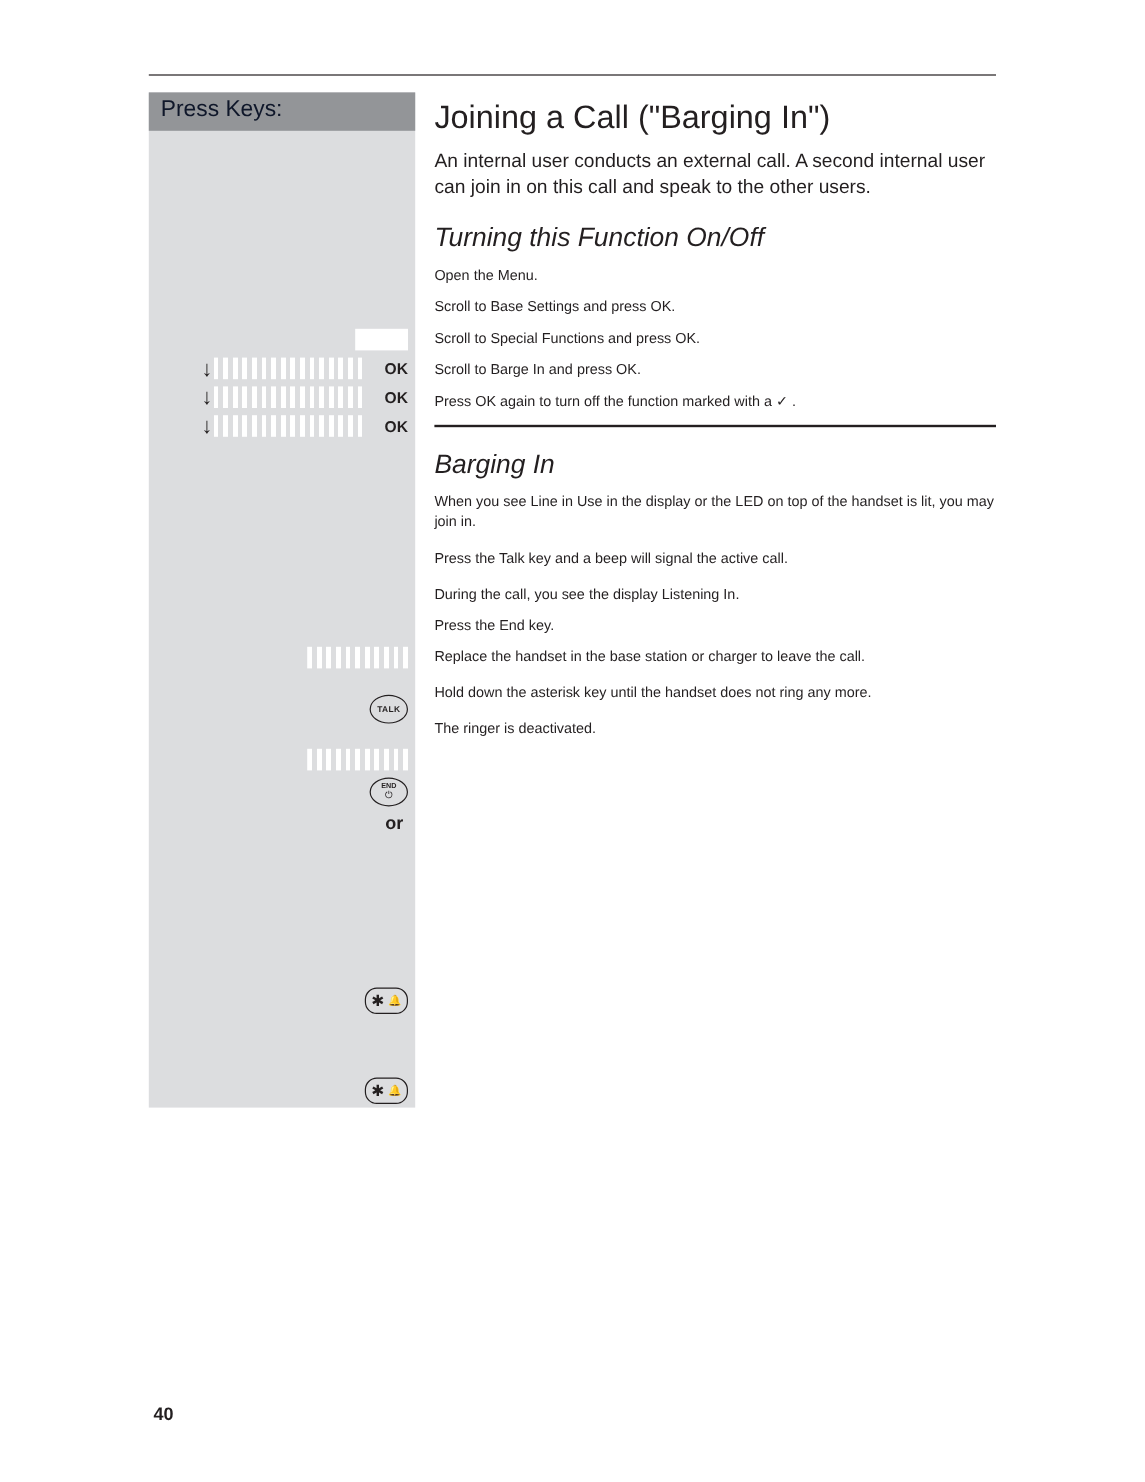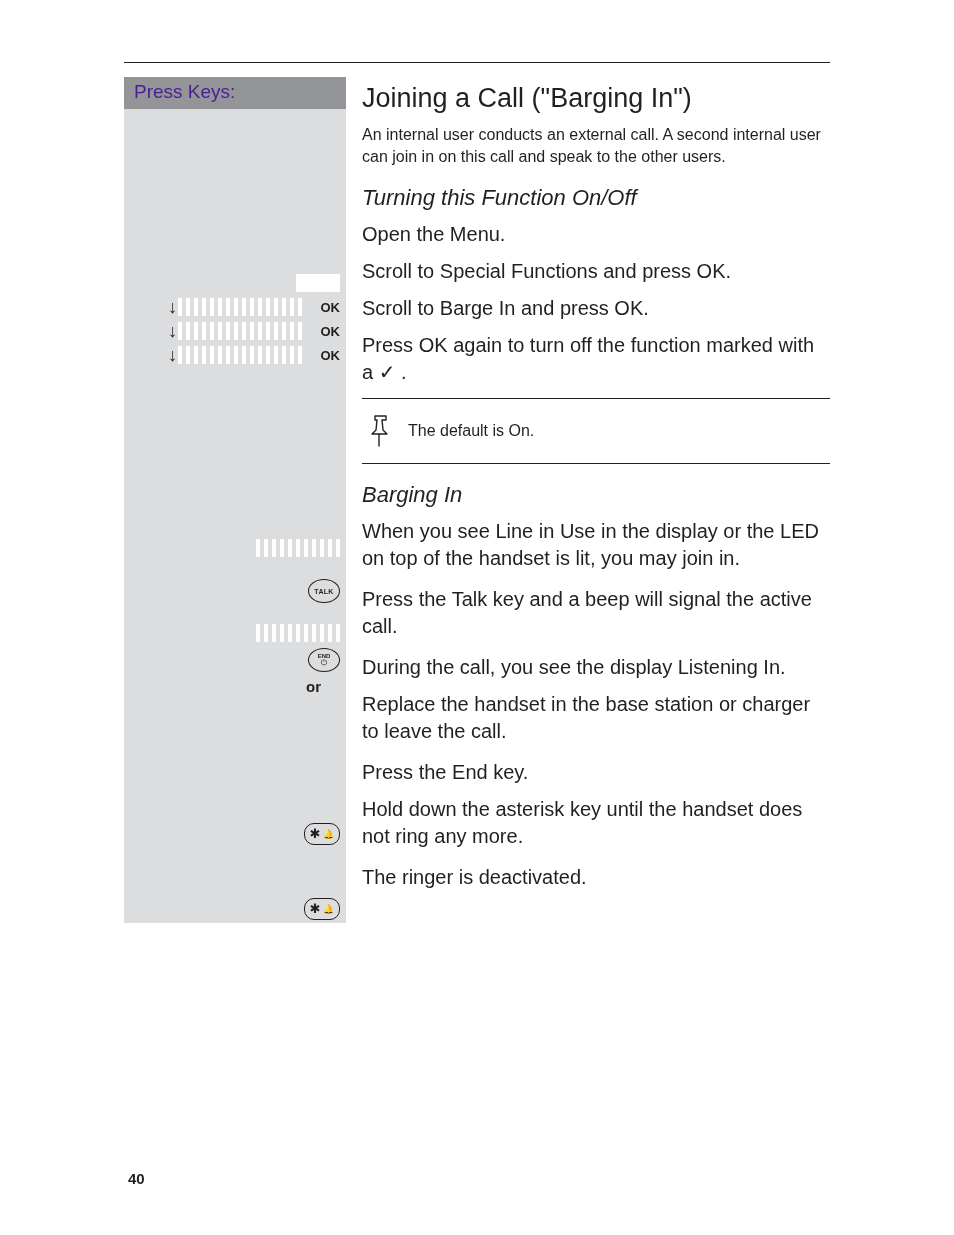--- a/index.html
+++ b/index.html
@@ -2,44 +2,44 @@
 <html><head>
 <meta charset="utf-8">
 <style>
   html,body{margin:0;padding:0;background:#fff;}
   body{width:954px;height:1235px;position:relative;font-family:Arial,Helvetica,sans-serif;color:#231f20;}
   .page{position:absolute;left:124px;top:58px;width:706px;}
   .section-title{font-size:22px;font-weight:400;margin:0 0 8px 0;letter-spacing:.2px;}
   .rule{border:0;border-top:1.4px solid #231f20;margin:4px 0 14px 0;}
   .content{display:flex;}
   .sidebar{width:222px;flex:0 0 222px;background:#dcdddf;display:flex;flex-direction:column;}
-  .sidebar-header{background:#939598;color:#4c1d95;font-size:19px;font-weight:400;padding:4px 10px 6px 10px;}
+  .sidebar-header{background:#939598;color:#0f172a;font-size:19px;font-weight:400;padding:4px 10px 6px 10px;}
   .keycol{flex:1;padding-top:8px;}
   .krow{display:flex;align-items:center;justify-content:flex-end;padding:3px 6px 3px 10px;min-height:22px;box-sizing:border-box;}
   .krow.sp{min-height:30px;}
   .arrow-down{font-size:18px;line-height:1;margin-right:auto;margin-left:34px;}
   .ok{font-size:13px;font-weight:700;margin-left:15px;}
   .blank-menu{width:44px;height:18px;background:#fff;margin-left:auto;}
   .dots{width:124px;height:18px;background:repeating-linear-gradient(90deg,#fff 0 4px,#dcdddf 4px 8px);margin-left:auto;margin-right:4px;}
   .key-oval,.key-rect{border:1.3px solid #231f20;display:inline-flex;align-items:center;justify-content:center;background:#dcdddf;}
   .key-oval{width:30px;height:22px;border-radius:50%/50%;}
   .key-rect{width:34px;height:20px;border-radius:10px;gap:3px;}
   .talk-label{font-size:7px;font-weight:700;letter-spacing:.3px;}
   .end-key{display:flex;flex-direction:column;align-items:center;line-height:1;}
   .end-top{font-size:6px;font-weight:700;}
   .end-bot{font-size:8px;}
   .ast{font-size:13px;line-height:1;margin-top:-1px;}
   .bell{font-size:9px;line-height:1;}
-  .or{font-size:15px;font-weight:700;margin-left:auto;margin-right:19px;}
+  .or{font-size:15px;font-weight:700;margin-left:auto;margin-right:4px;}
   .line-dots{width:84px;height:18px;background:repeating-linear-gradient(90deg,#fff 0 4px,#dcdddf 4px 8px);margin-left:auto;}
   .main{flex:1;padding-left:16px;}
   .h1{font-family:"Arial Narrow","Helvetica Condensed",Arial,sans-serif;font-stretch:condensed;font-size:27px;font-weight:400;margin:6px 0 10px 0;}
   .h2{font-family:"Arial Narrow","Helvetica Condensed",Arial,sans-serif;font-stretch:condensed;font-size:22px;font-weight:400;margin:18px 0 6px 0;font-style:italic;}
   .p{font-size:16px;line-height:1.35;margin:4px 0 8px 0;}
-  .step{font-size:20px;line-height:1.35;margin:0;padding:4px 0 6px 0;}
+  .step{font-size:12px;line-height:1.35;margin:0;padding:4px 0 6px 0;}
   .note-sep{border:0;border-top:1px solid #231f20;margin:6px 0 0 0;}
   .note{display:flex;align-items:center;gap:16px;padding:14px 0 14px 4px;font-size:16px;}
   .note-sep2{border:0;border-top:1px solid #231f20;margin:0 0 4px 0;}
   .check{font-family:Arial;}
   .page-num{position:absolute;left:128px;bottom:48px;font-size:15px;font-weight:700;}
   svg{display:block}
 </style>
 </head>
 <body>
 
@@ -132,44 +132,36 @@
         <div style="flex:1"></div>
       </div>
     </div>
 
     <div class="main">
       <div class="h1">Joining a Call ("Barging In")</div>
       <p class="p">An internal user conducts an external call. A second internal user can join in on this call and speak to the other users.</p>
 
       <div class="h2">Turning this Function On/Off</div>
       <p class="step">Open the Menu.</p>
+      <p class="step">Scroll to Base Settings and press OK.</p>
       <p class="step">Scroll to Special Functions and press OK.</p>
       <p class="step">Scroll to Barge In and press OK.</p>
       <p class="step">
         <span>Press OK again to turn off the function marked with a </span><span class="check">✓</span><span> .</span>
       </p>
 
       <hr class="note-sep">
-      <div class="note">
-        <svg width="26" height="36" viewBox="0 0 26 36">
-          <g fill="none" stroke="#231f20" stroke-width="1.4" stroke-linejoin="round" stroke-linecap="round">
-            <path d="M9 3 L20 3 L20 7 L16 7 L17 17 L21 21 L6 21 L10 17 L11 7 L9 7 Z"></path>
-            <line x1="13" y1="21" x2="13" y2="33"></line>
-          </g>
-        </svg>
-        <span>The default is On.</span>
-      </div>
       <hr class="note-sep2">
 
       <div class="h2">Barging In</div>
       <p class="step" style="padding-bottom:10px">When you see Line in Use in the display or the LED on top of the handset is lit, you may join in.</p>
       <p class="step" style="padding-bottom:10px">Press the Talk key and a beep will signal the active call.</p>
       <p class="step">During the call, you see the display Listening In.</p>
+      <p class="step">Press the End key.</p>
       <p class="step" style="padding-bottom:10px">Replace the handset in the base station or charger to leave the call.</p>
-      <p class="step">Press the End key.</p>
 
       <p class="step" style="padding-bottom:10px">Hold down the asterisk key until the handset does not ring any more.</p>
       <p class="step">The ringer is deactivated.</p>
     </div>
   </div>
 </div>
 
 <div class="page-num">40</div>
 
 </body></html>

